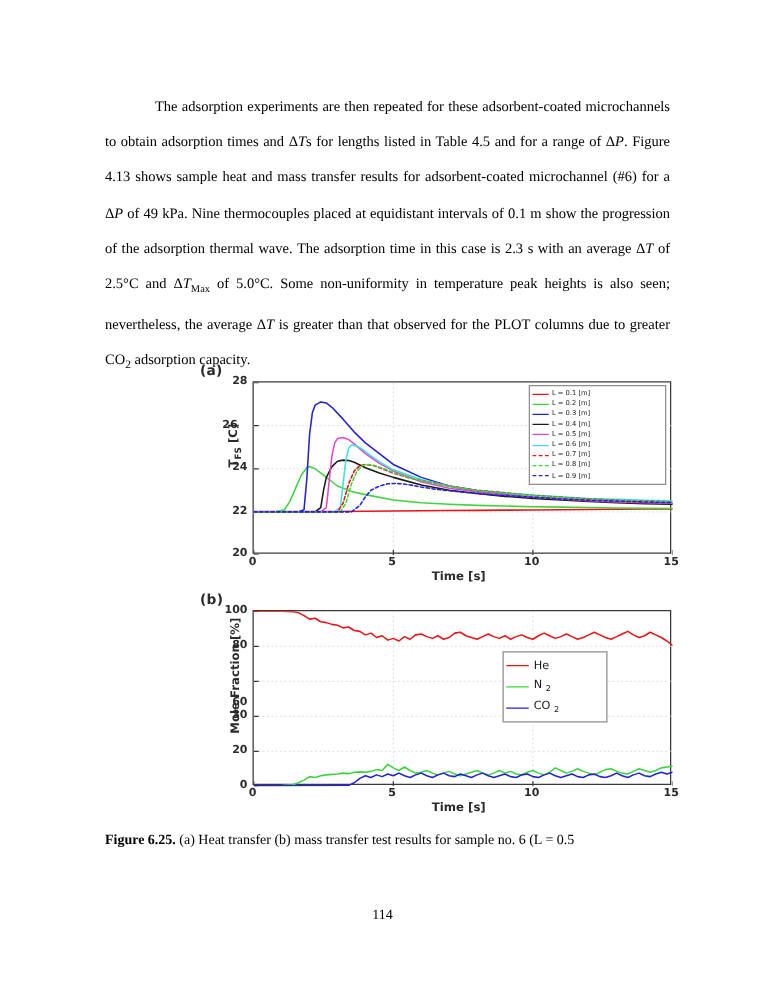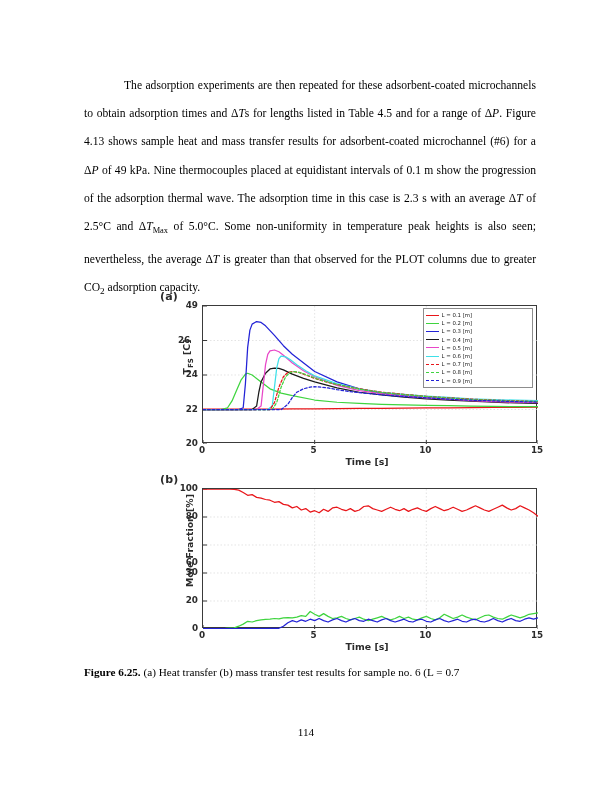--- a/index.html
+++ b/index.html
@@ -200,21 +200,21 @@
           <polyline points="0.00,103.50 78.17,103.50 84.87,98.32 89.33,91.43 93.80,86.25 100.50,82.80 107.20,81.07 111.67,80.73 118.37,81.07 125.07,81.94 134.00,83.66 145.17,85.39 156.33,86.59 178.67,88.84 201.00,90.56 223.33,91.77 245.67,93.15 268.00,94.19 290.33,94.88 312.67,95.56 335.00,96.08" fill="none" stroke="#2323d6" stroke-width="1.25" stroke-linejoin="round" stroke-linecap="round" stroke-dasharray="2.6,2.0"></polyline>
         </svg>
     </div>
     <div class="ylabel" id="ylabel-a" style="left:44px; top:62px; width:120px;">T<span style="font-size:7px; vertical-align:sub;">FS</span> [C]</div>
     <div class="xlabel" id="xlabel-a" style="left:203px; top:168px; width:160px;">Time [s]</div>
     <div id="yticks-a">
         <div class="ytick" style="left: 86px; width: 28px; top: 150px;">20</div>
         <div class="ytick" style="left: 86px; width: 28px; top: 115.5px;">22</div>
         <div class="ytick" style="left: 86px; width: 28px; top: 81px;">24</div>
         <div class="ytick" style="left: 86px; width: 28px; top: 46.5px; text-align: center;">26</div>
-        <div class="ytick" style="left: 86px; width: 28px; top: 12px;">49</div>
+        <div class="ytick" style="left: 86px; width: 28px; top: 12px;">28</div>
       </div>
     <div id="xticks-a">
         <div class="xtick" style="left: 106px; width: 24px; top: 157px;">0</div>
         <div class="xtick" style="left: 217.667px; width: 24px; top: 157px;">5</div>
         <div class="xtick" style="left: 329.333px; width: 24px; top: 157px;">10</div>
         <div class="xtick" style="left: 441px; width: 24px; top: 157px;">15</div>
       </div>
     <div class="legend-box" id="legend-a" style="left:339px; top:20px; width:110px;">
         <div class="legend-row">
           <span class="legend-swatch" style="border-top-style: solid; border-top-color: rgb(232, 22, 26);"></span>
@@ -289,21 +289,35 @@
         <div class="ytick" style="left: 80px; width: 34px; top: 84px;">60</div>
         <div class="ytick" style="left: 80px; width: 34px; top: 38px;">80</div>
         <div class="ytick" style="left: 80px; width: 34px; top: 10px;">100</div>
       </div>
     <div id="xticks-b">
         <div class="xtick" style="left: 106px; width: 24px; top: 157px;">0</div>
         <div class="xtick" style="left: 217.667px; width: 24px; top: 157px;">5</div>
         <div class="xtick" style="left: 329.333px; width: 24px; top: 157px;">10</div>
         <div class="xtick" style="left: 441px; width: 24px; top: 157px;">15</div>
       </div>
+    <div class="legend-box legend-b" id="legend-b" style="left:318px; top:48px; width:84px;">
+        <div class="legend-row">
+          <span class="legend-swatch" style="border-top-style: solid; border-top-color: rgb(232, 22, 26);"></span>
+          <span class="legend-text">He</span>
+        </div>
+        <div class="legend-row">
+          <span class="legend-swatch" style="border-top-style: solid; border-top-color: rgb(63, 212, 63);"></span>
+          <span class="legend-text">N <span class="sfx">2</span></span>
+        </div>
+        <div class="legend-row">
+          <span class="legend-swatch" style="border-top-style: solid; border-top-color: rgb(35, 35, 214);"></span>
+          <span class="legend-text">CO <span class="sfx">2</span></span>
+        </div>
+      </div>
   </div>
 </div>
 
 <div class="caption">
   <b>Figure 6.25.</b>
-  <span>(a) Heat transfer (b) mass transfer test results for sample no. 6 (L = 0.7</span>
+  <span>(a) Heat transfer (b) mass transfer test results for sample no. 6 (L = 0.5</span>
 </div>
 
 <div class="page-number">114</div>
 
 </body></html>

